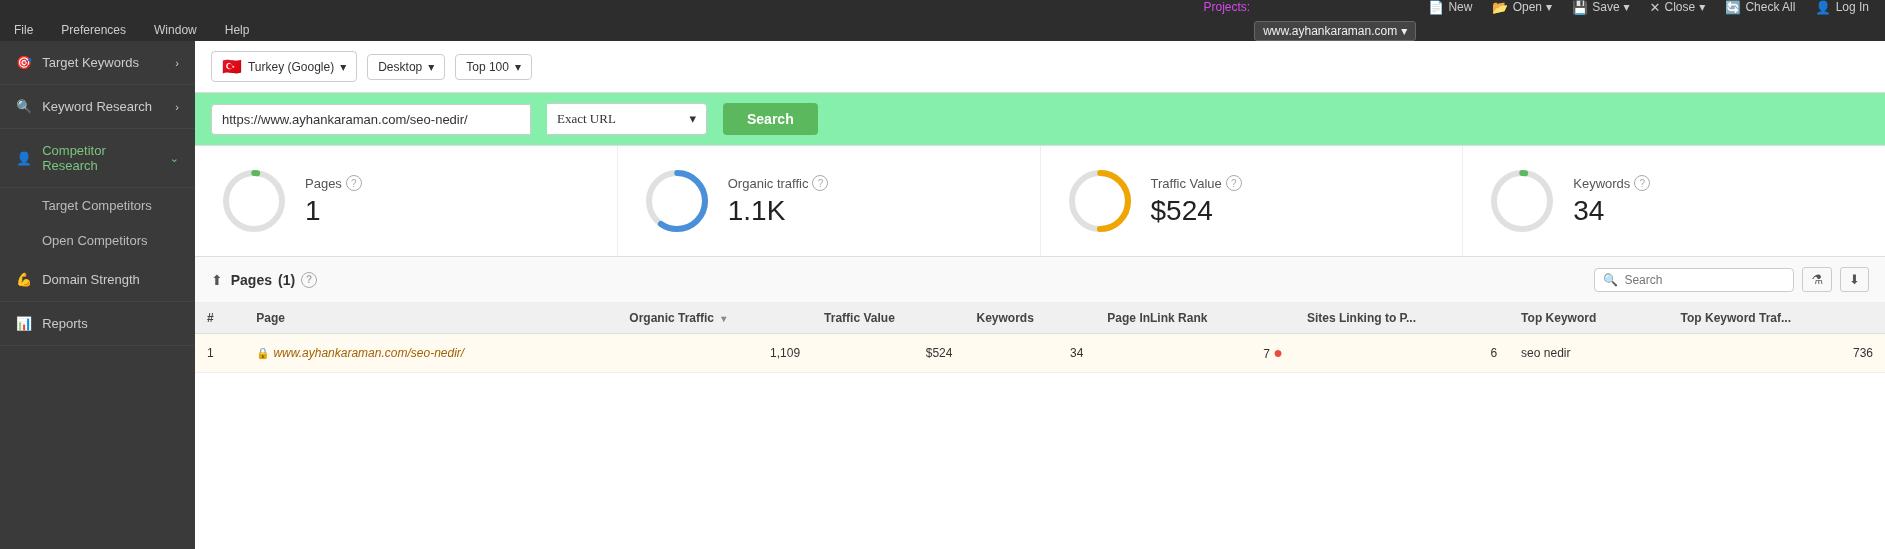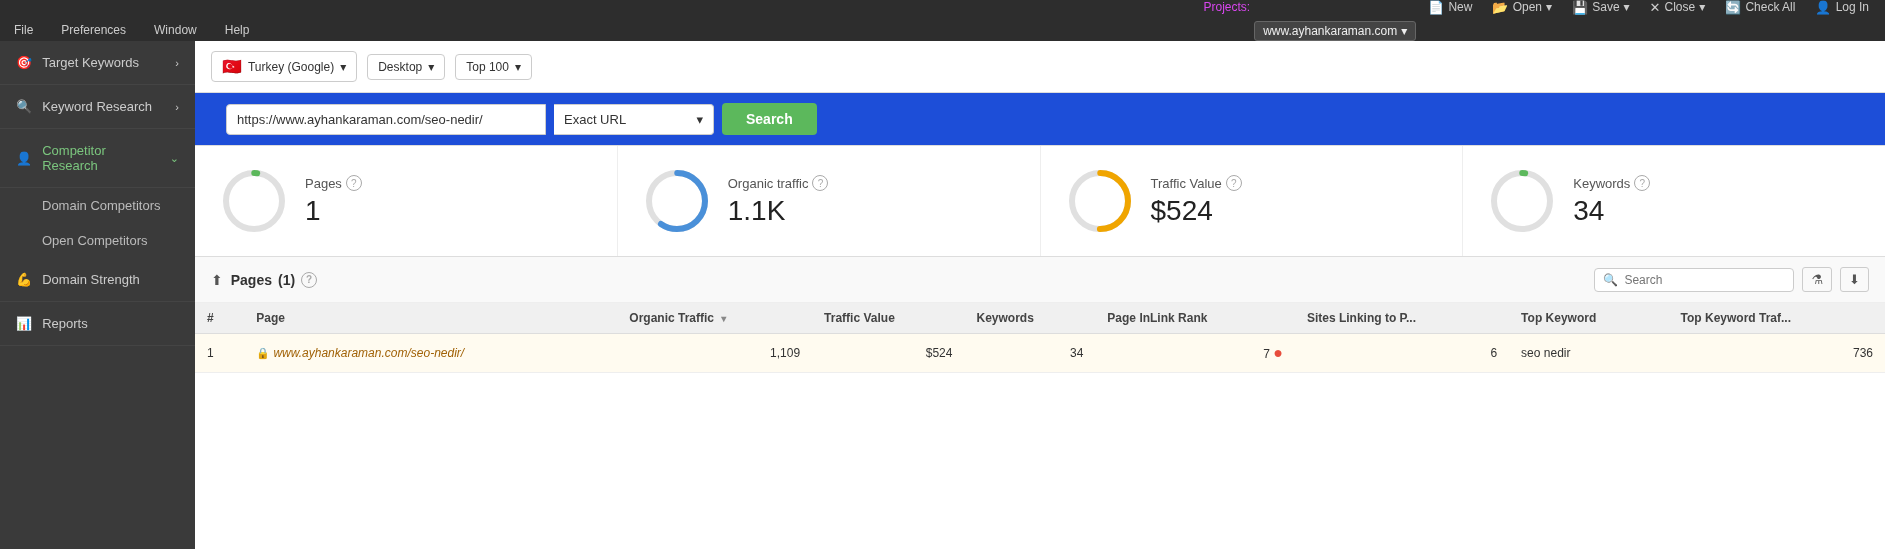--- a/index.html
+++ b/index.html
@@ -116,26 +116,26 @@
       cursor: pointer;
       display: flex;
       align-items: center;
       gap: 6px;
       color: #333;
     }
     .flag { font-size: 16px; }
 
     
     .search-bar {
-      background: #1d4ed8;
+      background: #86efac;
       border-bottom: 1px solid #ddd;
-      padding: 10px 31px;
-      display: flex;
-      align-items: center;
-      gap: 8px;
+      padding: 10px 16px;
+      display: flex;
+      align-items: center;
+      gap: 16px;
     }
     .url-input {
       border: 1px solid #ccc;
       border-radius: 4px 0 0 4px;
       padding: 7px 10px;
       font-size: 13px;
       width: 320px;
       outline: none;
       color: #333;
     }
@@ -145,20 +145,21 @@
       border-radius: 0 4px 4px 0;
       padding: 7px 10px;
       font-size: 13px;
       background: #fff;
       cursor: pointer;
       color: #333;
       display: flex;
       align-items: center;
       gap: 6px;
       width: 160px;
+      font-family: Liberation Serif, serif;
     }
     .search-btn {
       background: #5cb85c;
       color: #fff;
       border: none;
       border-radius: 4px;
       padding: 8px 24px;
       font-size: 14px;
       font-weight: 600;
       cursor: pointer;
@@ -341,21 +342,21 @@
       <span>🔍</span>
       <span>Keyword Research</span>
       <span class="chevron">›</span>
     </div>
     <div class="sidebar-item active">
       <span>👤</span>
       <span>Competitor Research</span>
       <span class="chevron">⌄</span>
     </div>
     <div class="sidebar-sub-item">
-      <span>Domain Competitors</span>
+      <span>Target Competitors</span>
     </div>
     <div class="sidebar-sub-item">
       <span>Open Competitors</span>
     </div>
     <div class="sidebar-item">
       <span>💪</span>
       <span>Domain Strength</span>
     </div>
     <div class="sidebar-item">
       <span>📊</span>

